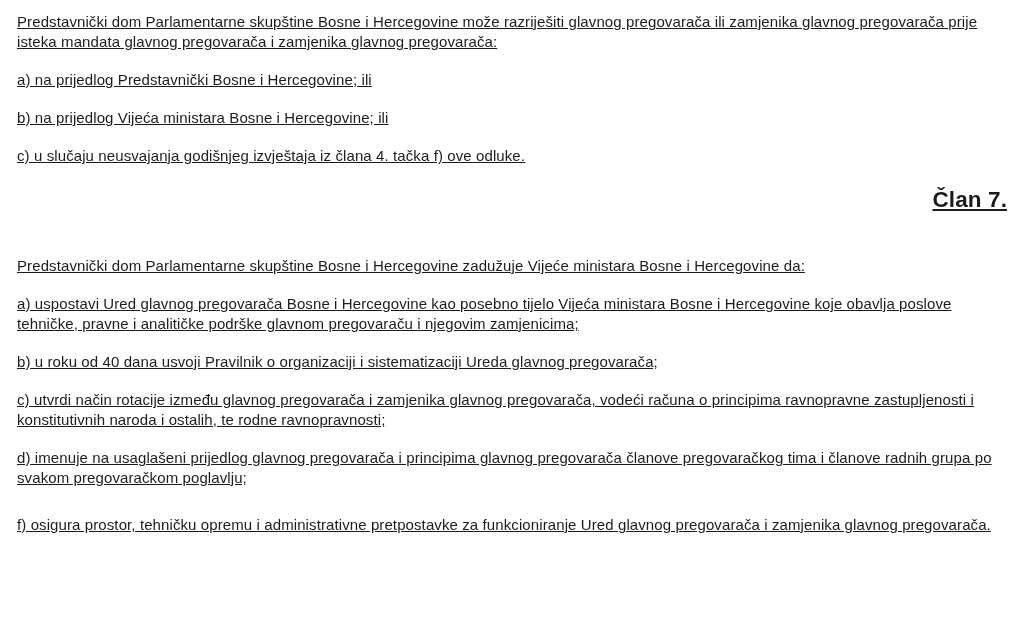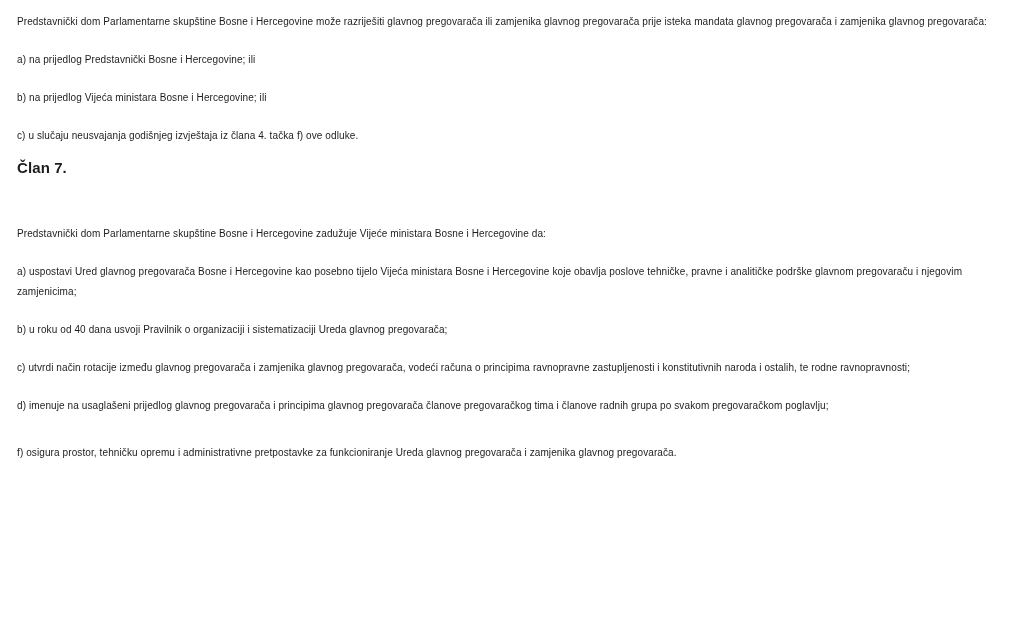--- a/index.html
+++ b/index.html
@@ -8,30 +8,31 @@
     height: 617px;
     background: #ffffff;
     font-family: "Liberation Sans", "DejaVu Sans", sans-serif;
     color: #1c1c1c;
     overflow: hidden;
   }
   .page {
     width: 1024px;
     height: 548px;
     padding: 12px 17px 0 17px;
-    font-size: 10px;
+    font-size: 15px;
     line-height: 20px;
     letter-spacing: 0.1px;
+    text-decoration: underline;
   }
   .para { margin-bottom: 9px; }
   .gap-s { height: 9px; }
   .article-heading {
-    text-align: left;
+    text-align: right;
     font-weight: bold;
-    margin-top: 12px;
+    margin-top: 24px;
     margin-bottom: 33px;
   }
   .spacer-after-heading { height: 13px; }
 </style>
 </head>
 <body>
 
 <div class="page">
 
   <p class="para">Predstavnički dom Parlamentarne skupštine Bosne i Hercegovine može razriješiti glavnog pregovarača ili zamjenika glavnog pregovarača prije isteka mandata glavnog pregovarača i zamjenika glavnog pregovarača:</p>
@@ -51,16 +52,16 @@
 
   <p class="para">a) uspostavi Ured glavnog pregovarača Bosne i Hercegovine kao posebno tijelo Vijeća ministara Bosne i Hercegovine koje obavlja poslove tehničke, pravne i analitičke podrške glavnom pregovaraču i njegovim zamjenicima;</p>
   <div class="gap-s"></div>
   <p class="para">b) u roku od 40 dana usvoji Pravilnik o organizaciji i sistematizaciji Ureda glavnog pregovarača;</p>
   <div class="gap-s"></div>
   <p class="para">c) utvrdi način rotacije između glavnog pregovarača i zamjenika glavnog pregovarača, vodeći računa o principima ravnopravne zastupljenosti i konstitutivnih naroda i ostalih, te rodne ravnopravnosti;</p>
   <div class="gap-s"></div>
   <p class="para">d) imenuje na usaglašeni prijedlog glavnog pregovarača i principima glavnog pregovarača članove pregovaračkog tima i članove radnih grupa po svakom pregovaračkom poglavlju;</p>
   <div class="gap-s"></div>
   <div class="gap-s"></div>
-  <p class="para">f) osigura prostor, tehničku opremu i administrativne pretpostavke za funkcioniranje Ureda glavnog pregovarača i zamjenika glavnog pregovarača.</p>
+  <p class="para">f) osigura prostor, tehničku opremu i administrativne pretpostavke za funkcioniranje Ured glavnog pregovarača i zamjenika glavnog pregovarača.</p>
 
 
 </div>
 
 </body></html>

